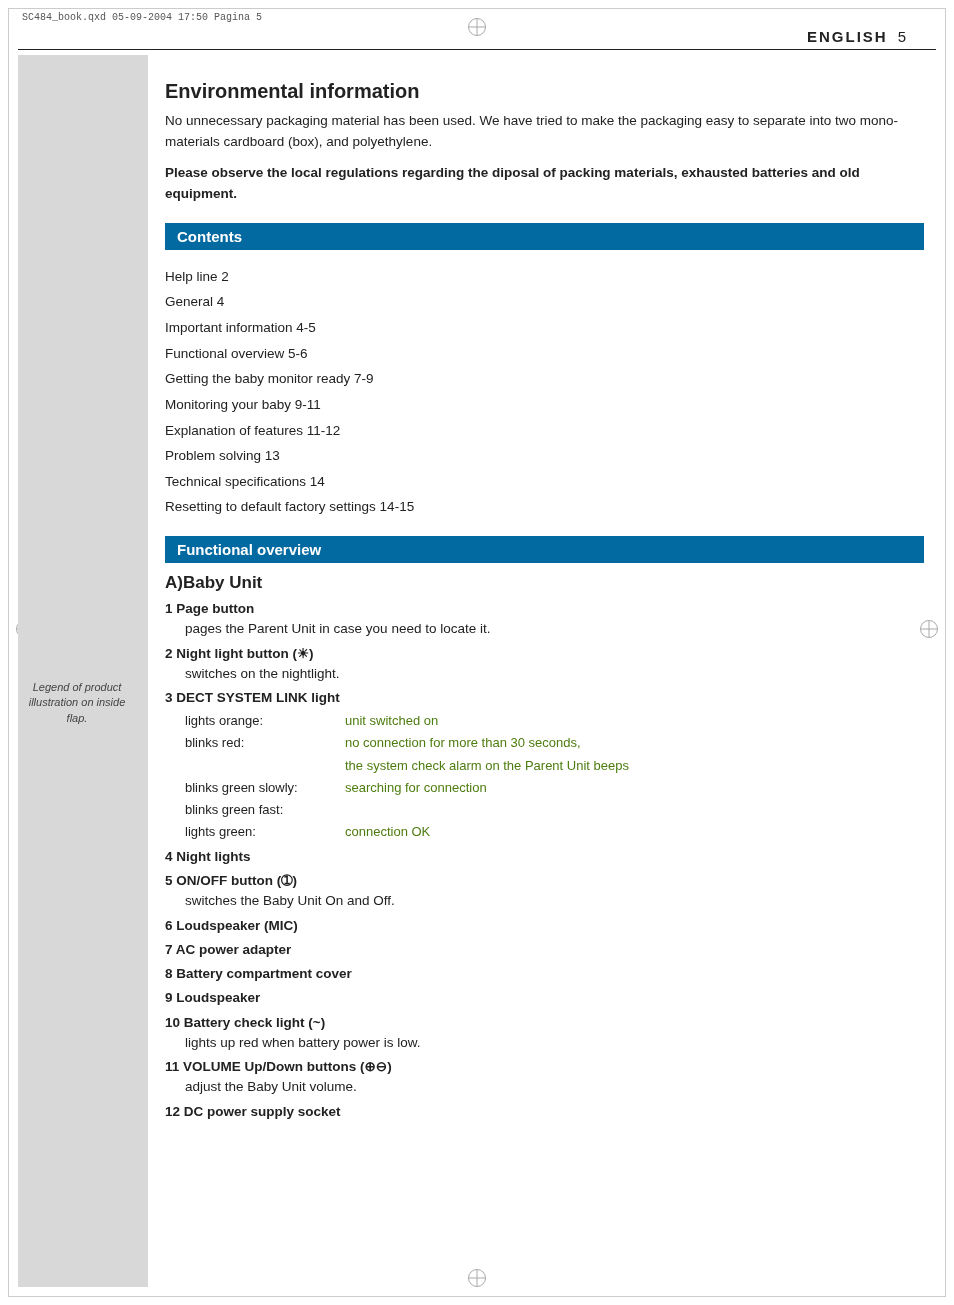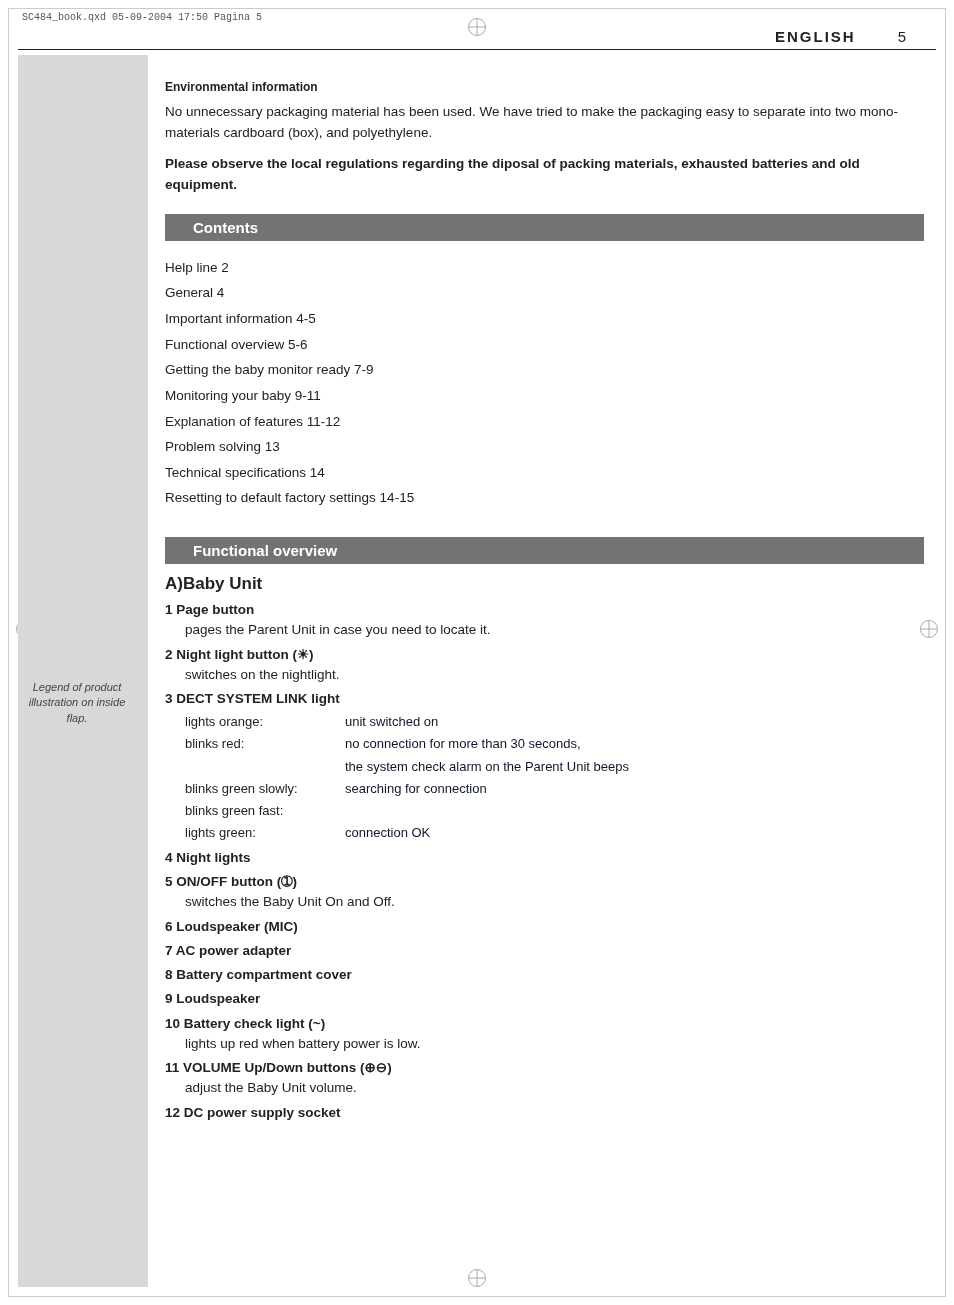--- a/index.html
+++ b/index.html
@@ -22,21 +22,20 @@
       pointer-events: none;
     }
 
     
     .page-header {
       display: flex;
       justify-content: flex-end;
       padding: 10px 30px 4px 30px;
       border-bottom: 1px solid #222;
       margin: 18px 18px 0 18px;
-      gap: 32px;
     }
 
     .header-title {
       font-weight: bold;
       font-size: 15px;
       letter-spacing: 2px;
       margin-right: 10px;
     }
 
     .header-page-num {
@@ -92,58 +91,57 @@
     
     .main-content {
       margin-left: 165px;
       margin-right: 30px;
       margin-top: 30px;
       padding-bottom: 30px;
     }
 
     
     .section-title {
-      font-size: 12px;
+      font-size: 20px;
       font-weight: bold;
       margin-bottom: 8px;
     }
 
     .section-text {
       font-size: 13.5px;
       line-height: 1.55;
       margin-bottom: 10px;
     }
 
     .section-bold {
       font-weight: bold;
       font-size: 13.5px;
       line-height: 1.55;
       margin-bottom: 18px;
     }
 
     
     .black-header {
-      background: #737373;
+      background: #0369a1;
       color: #ffffff;
-      padding: 5px 28px;
+      padding: 5px 12px;
       font-size: 15px;
       font-weight: bold;
       margin-bottom: 10px;
     }
 
     
     .contents-list {
       padding: 4px 0 16px 0;
       line-height: 1.9;
       font-size: 13.5px;
     }
 
     
     .func-section {
-      margin-top: 10px;
     }
 
     .baby-unit-title {
       font-size: 17px;
       font-weight: bold;
       margin-bottom: 6px;
       margin-top: 8px;
     }
 
     .item-list {
@@ -183,21 +181,21 @@
       display: flex;
       font-size: 13px;
       line-height: 1.7;
     }
     .dect-key {
       width: 160px;
       color: #222;
     }
     .dect-val {
       flex: 1;
-      color: #0f172a;
+      color: #4d7c0f;
     }
 
     
     .legend-text {
       position: absolute;
       left: 22px;
       top: 680px;
       width: 110px;
       font-size: 11px;
       font-style: italic;

